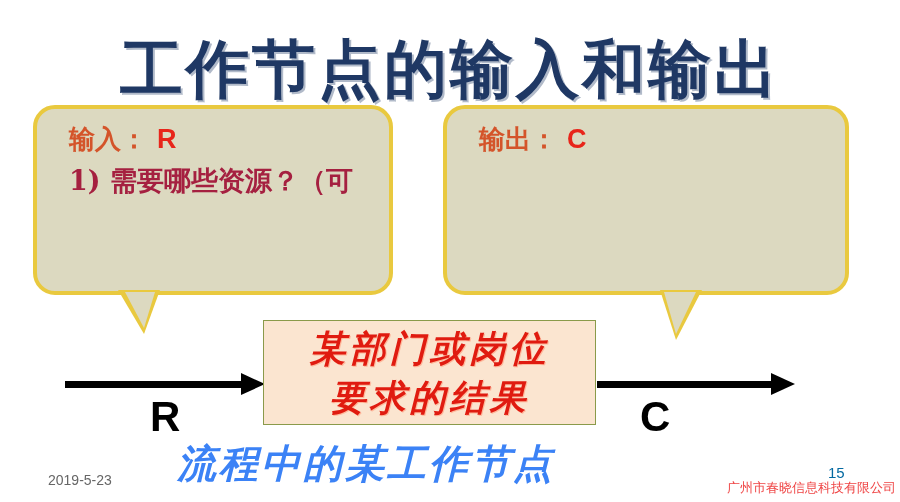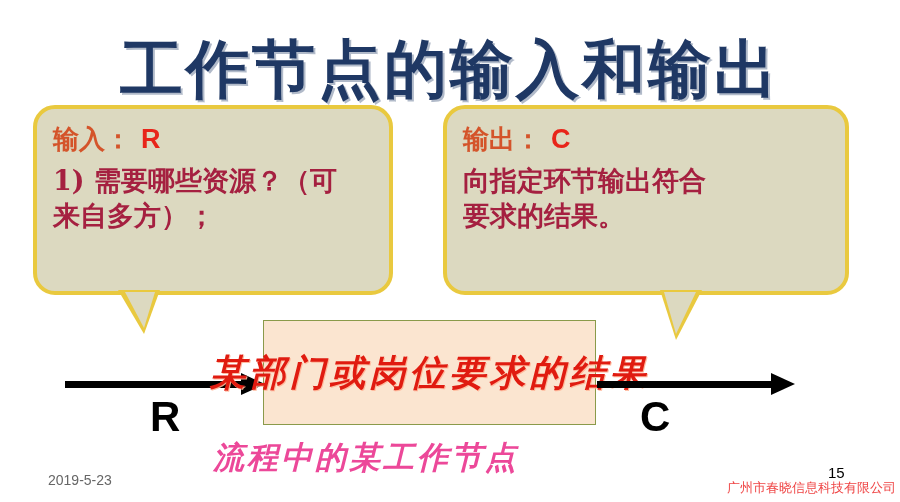--- a/index.html
+++ b/index.html
@@ -38,21 +38,21 @@
 
   
   .callout {
     position: absolute;
     background: #dcd9c0;
     border: 4px solid #e9c93f;
     border-radius: 22px;
     box-sizing: border-box;
   }
   .callout-inner {
-    padding: 14px 16px 8px 16px;
+    padding: 14px 16px 8px 32px;
   }
   .callout-head {
     font-family: "DejaVu Serif", "Liberation Serif", serif;
     font-size: 26px;
     font-weight: 700;
     color: #d4542a;
     line-height: 1.2;
     white-space: nowrap;
   }
   .callout-head .tag {
@@ -118,21 +118,21 @@
   #process-box {
     position: absolute;
     left: 263px;
     top: 320px;
     width: 333px;
     height: 105px;
     background: #fbe5d0;
     border: 1px solid #8a9a4a;
     box-sizing: border-box;
     display: flex;
-    flex-direction: row;
+    flex-direction: column;
     align-items: center;
     justify-content: center;
   }
   .process-line {
     font-family: "DejaVu Serif", "Liberation Serif", serif;
     font-size: 36px;
     font-weight: 700;
     color: #e01b10;
     line-height: 1.35;
     letter-spacing: 4px;
@@ -180,42 +180,42 @@
   #label-c { left: 640px; top: 393px; }
 
   
   #caption {
     position: absolute;
     left: 0;
     top: 437px;
     width: 732px;
     text-align: center;
     font-family: "DejaVu Serif", "Liberation Serif", serif;
-    font-size: 31px;
+    font-size: 39px;
     font-weight: 700;
     font-style: italic;
-    color: #ec4899;
+    color: #3b82f6;
     letter-spacing: 3px;
     white-space: nowrap;
   }
 
   
   #date-stamp {
     position: absolute;
     left: 48px;
     top: 472px;
     font-size: 14px;
     color: #666666;
   }
   #page-number {
     position: absolute;
     left: 828px;
     top: 464px;
     font-size: 15px;
-    color: #000000;
+    color: #0369a1;
   }
   #company {
     position: absolute;
     left: 727px;
     top: 479px;
     font-size: 13px;
     color: #ef4444;
     letter-spacing: 0px;
     white-space: nowrap;
   }
@@ -227,35 +227,30 @@
 
   <div id="title">工作节点的输入和输出</div>
 
   <div class="callout" id="callout-left" style="left:33px; top:105px; width:360px; height:190px;">
     <div class="callout-inner">
       <div class="callout-head">
         <span>输入：</span><span class="tag">R</span>
       </div>
       <div class="callout-body">
         <div>1) 需要哪些资源？（可</div>
-        <div>来自多方）；</div>
       </div>
     </div>
   </div>
   <div class="tail" id="callout-left-tail"></div>
 
   <div class="callout" id="callout-right" style="left:443px; top:105px; width:406px; height:190px;">
     <div class="callout-inner">
       <div class="callout-head">
         <span>输出：</span><span class="tag">C</span>
       </div>
-      <div class="callout-body">
-        <div>向指定环节输出符合</div>
-        <div>要求的结果。</div>
-      </div>
     </div>
   </div>
   <div class="tail" id="callout-right-tail"></div>
 
   <div class="arrow" id="arrow-left">
     <div class="shaft"></div>
     <div class="head"></div>
   </div>
   <div class="arrow-label" id="label-r">R</div>
 

